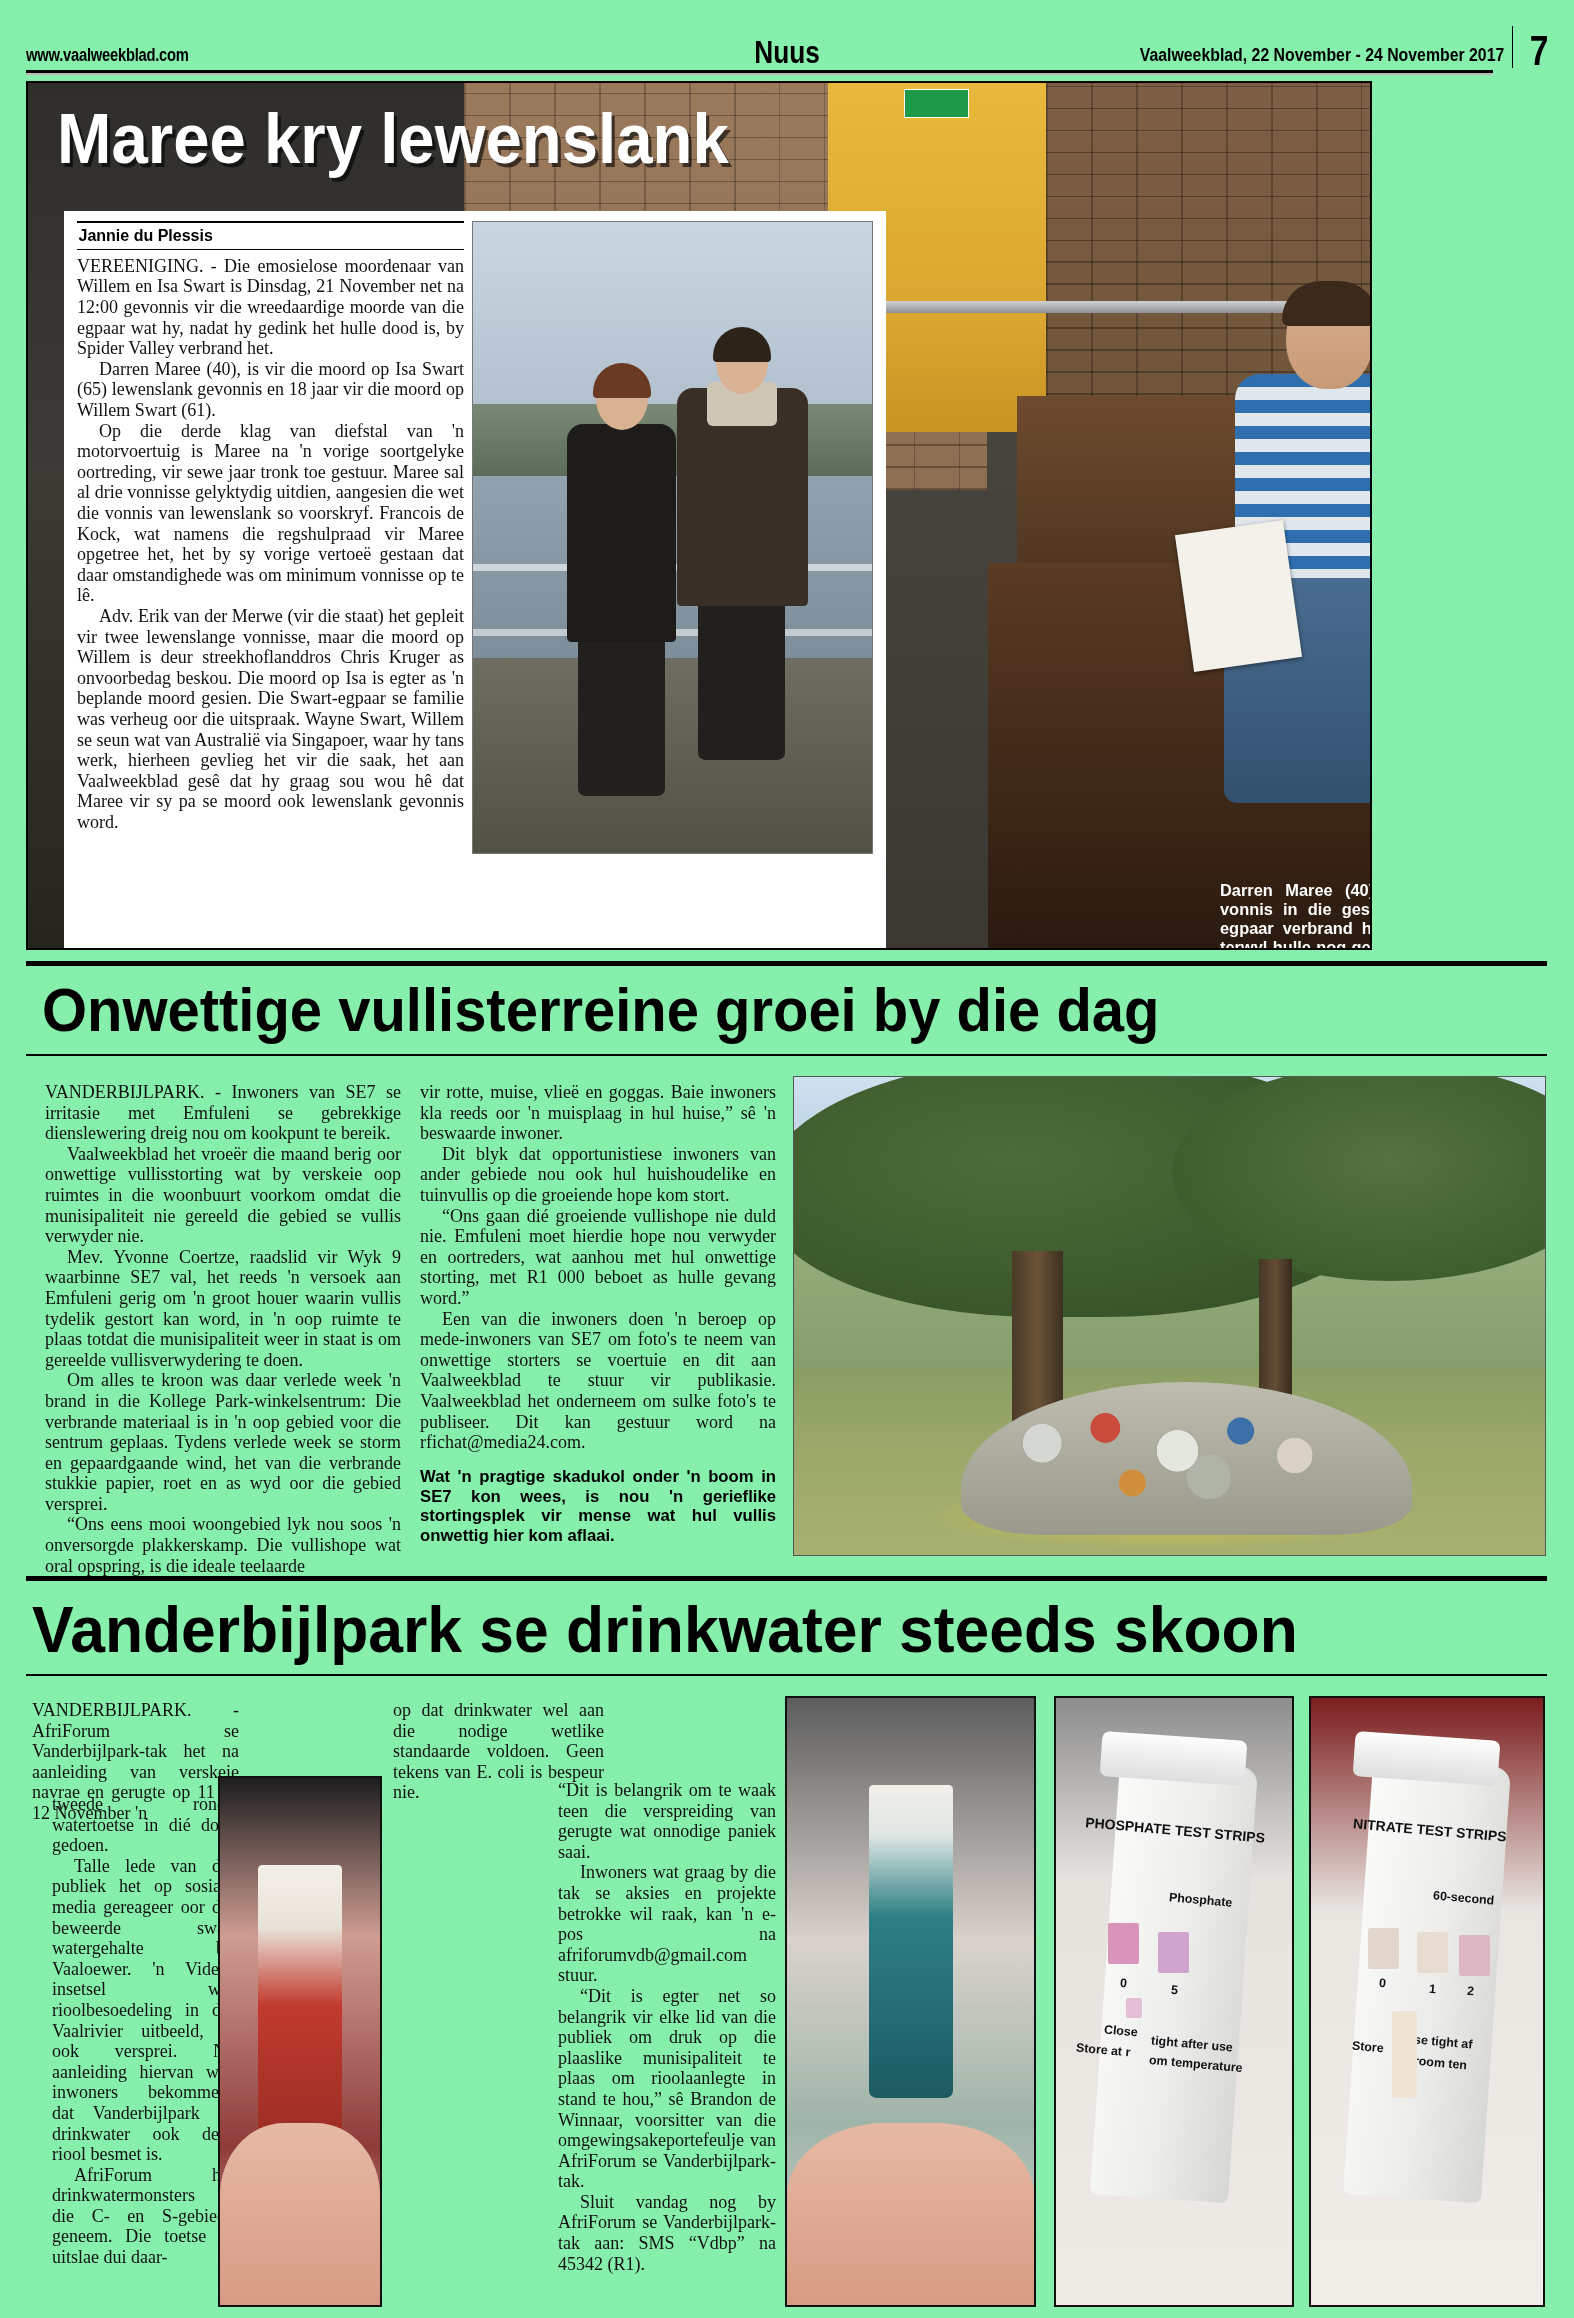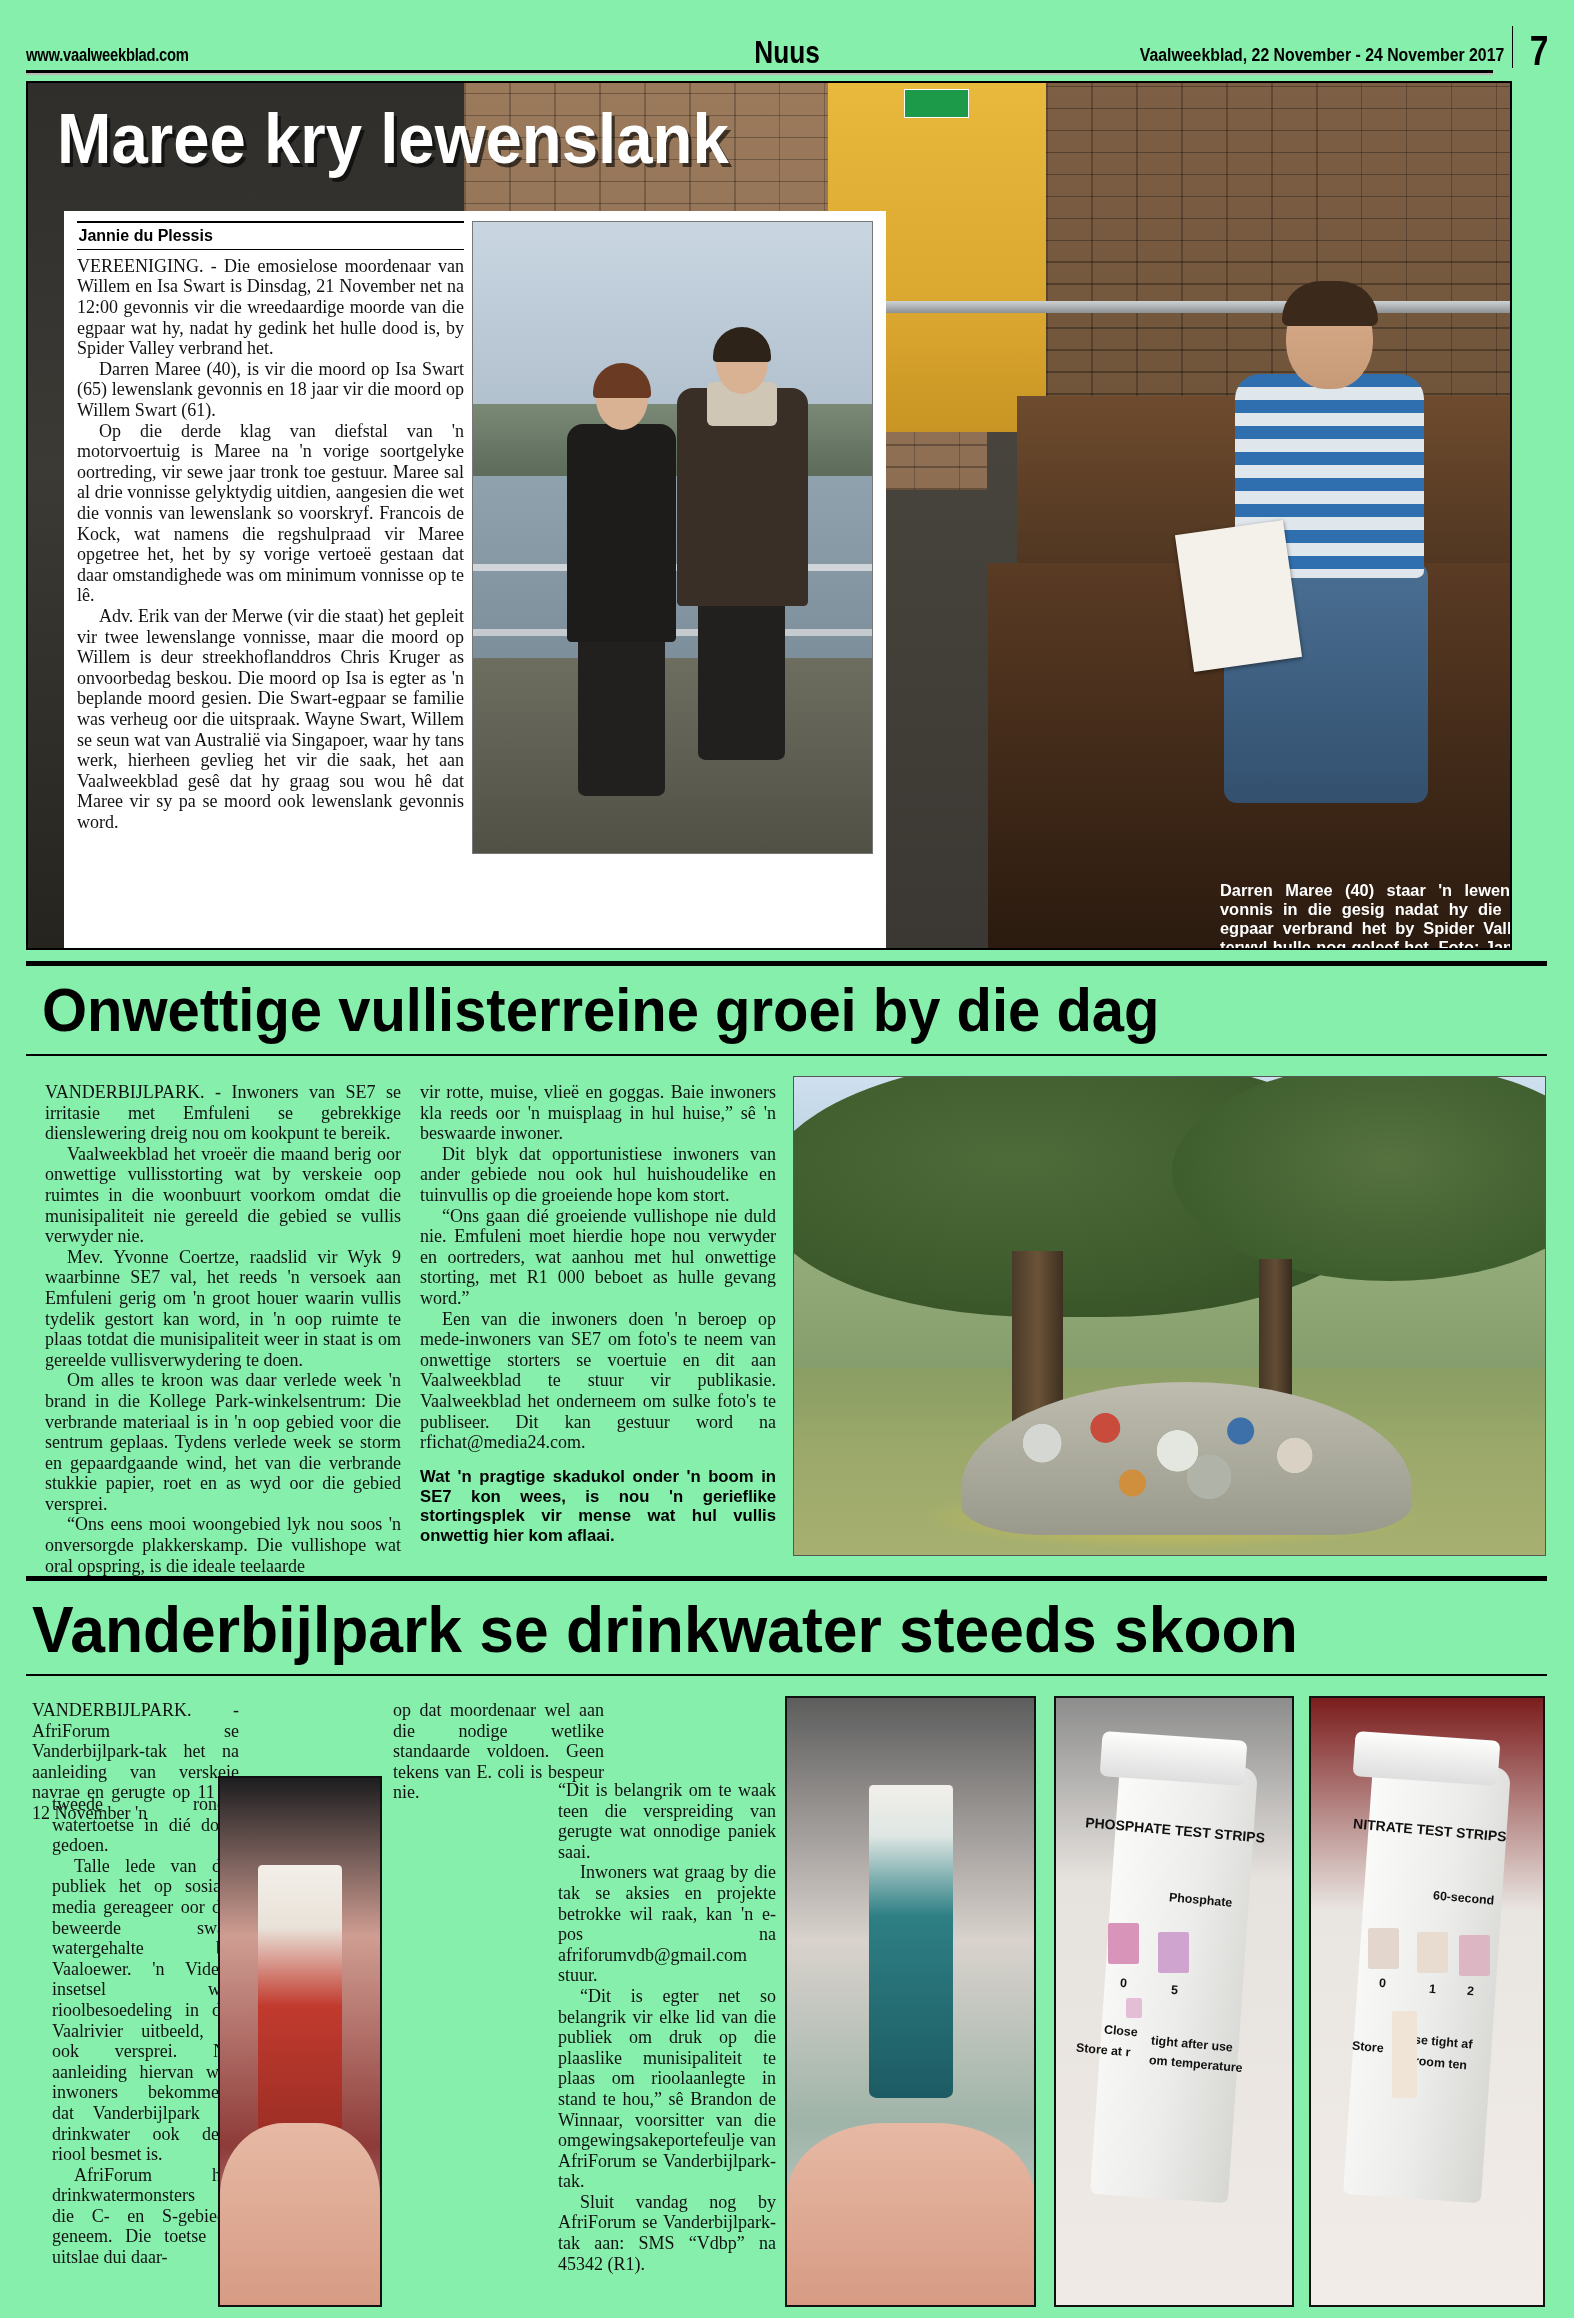--- a/index.html
+++ b/index.html
@@ -87,21 +87,21 @@
     width: 1467px;
     height: 2.9px;
     background: #000;
     box-shadow: 0 2.2px 0 #b9b9b9;
   }
 
   
   .art1 {
     position: absolute;
     left: 26px; top: 81px;
-    width: 1486px; height: 869px;
+    width: 1346px; height: 869px;
     border: 2.2px solid #000;
     overflow: hidden;
     background: #3a3a36;
   }
   .art1-bg {
     position: absolute; inset: 0;
     background:
       linear-gradient(180deg,#423f3a 0%,#4a463f 30%,#3b3833 100%);
   }
   
@@ -558,21 +558,21 @@
   </div>
 
   <div class="art3-rule-top"></div>
   <div class="art3-head">Vanderbijlpark se drinkwater steeds skoon</div>
   <div class="art3-rule-bot"></div>
 
   <div class="a3-lead-l body-text">
     <p class="first">VANDERBIJLPARK. - AfriForum se Vanderbijlpark-tak het na aanleiding van verskeie navrae en gerugte op 11 en 12 November 'n</p>
   </div>
   <div class="a3-lead-r body-text">
-    <p class="first">op dat moordenaar wel aan die nodige wetlike standaarde voldoen. Geen tekens van E. coli is bespeur nie.</p>
+    <p class="first">op dat drinkwater wel aan die nodige wetlike standaarde voldoen. Geen tekens van E. coli is bespeur nie.</p>
   </div>
 
   <div class="a3-lead-m body-text" style="top:1794px; left:32px; width:182px;margin-left:20px;">
     <p class="first">tweede ronde watertoetse in dié dorp gedoen.</p>
     <p>Talle lede van die publiek het op sosiale media gereageer oor die beweerde swak watergehalte by Vaaloewer. 'n Video-insetsel wat rioolbesoedeling in die Vaalrivier uitbeeld, is ook versprei. Na aanleiding hiervan was inwoners bekommerd dat Vanderbijlpark se drinkwater ook deur riool besmet is.</p>
     <p>AfriForum het drinkwatermonsters in die C- en S-gebiede geneem. Die toetse se uitslae dui daar-</p>
   </div>
 
   <div class="a3-col3 body-text">
     <p class="first">“Dit is belangrik om te waak teen die verspreiding van gerugte wat onnodige paniek saai.</p>

